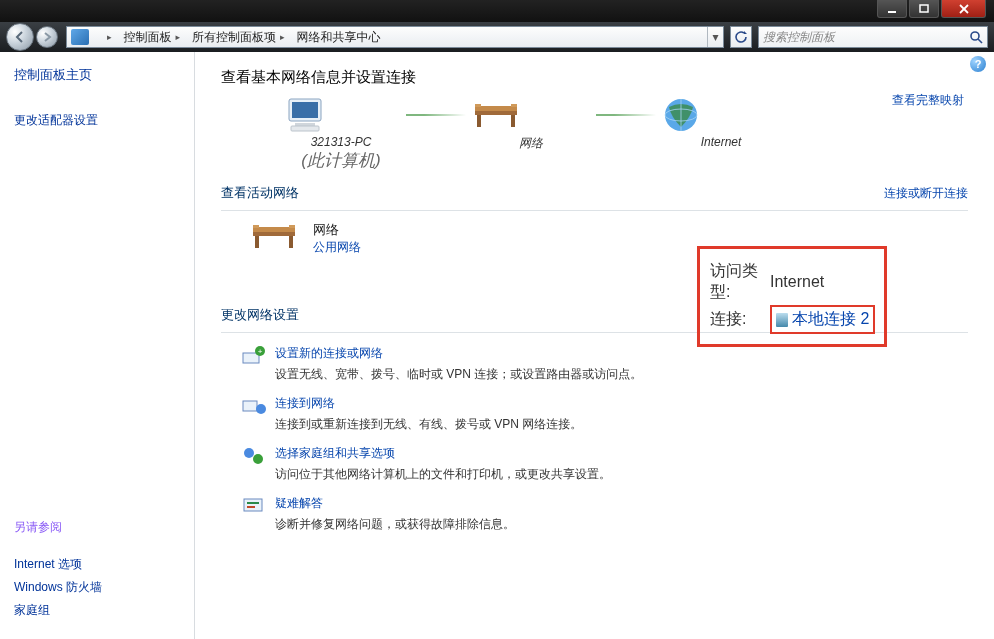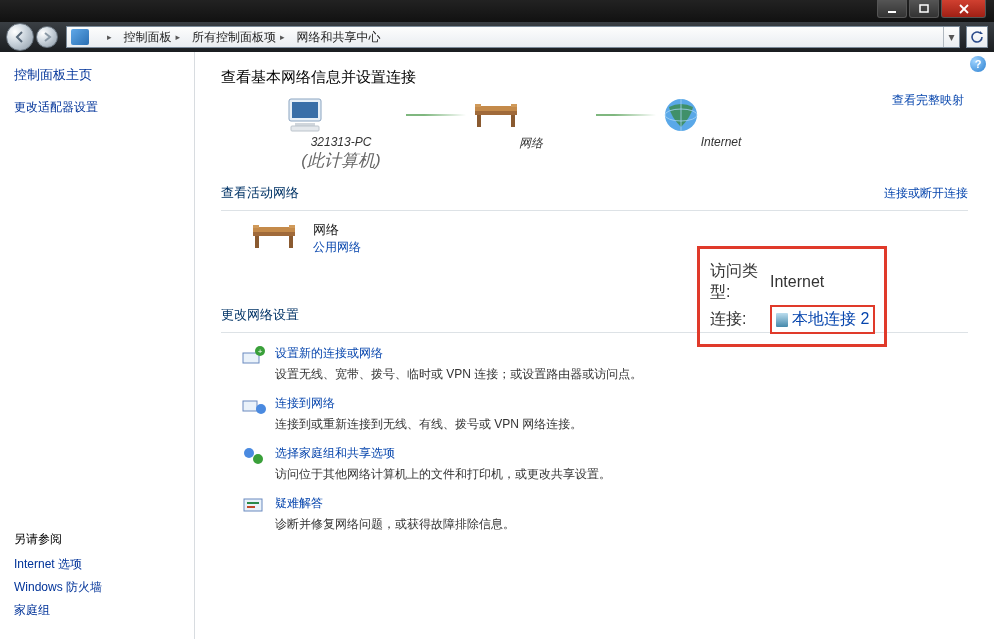--- a/index.html
+++ b/index.html
@@ -84,24 +84,24 @@
     height: 587px;
     background: #fff;
   }
   .sidebar {
     width: 195px;
     border-right: 1px solid #d8dce0;
     padding: 14px 14px;
     display: flex; flex-direction: column;
     position: relative;
   }
-  .side-title { color: #003399; font-size: 13px; margin-bottom: 9px; }
+  .side-title { color: #003399; font-size: 13px; margin-bottom: 22px; }
   .side-link { color: #003399; font-size: 12px; margin: 6px 0; cursor: pointer; }
   .side-bottom { margin-top: auto; }
-  .side-heading { color: #000000; margin: 6px 0 8px 0; }
+  .side-heading { color: #8b5cf6; margin: 6px 0 20px 0; }
 
   .main {
     flex: 1;
     padding: 16px 26px 16px 26px;
     position: relative;
   }
   .page-title { color: #000000; font-size: 15px; margin-bottom: 1px; }
   .help-icon {
     position: absolute; right: 8px; top: 4px;
     width: 16px; height: 16px; border-radius: 50%;
@@ -213,20 +213,29 @@
           <span>网络和共享中心</span>
         </span>
       <div class="bc-drop">▾</div>
     </div>
     <div class="bc-refresh">
       <svg width="14" height="14">
           <path d="M12 7a5 5 0 1 1-2-4" fill="none" stroke="#2a4a8a" stroke-width="1.6"></path>
           <path d="M10 1 L10 4 L13 4 Z" fill="#2a4a8a"></path>
         </svg>
     </div>
+    <div class="search">
+      <span>搜索控制面板</span>
+      <span class="mag">
+        <svg width="14" height="14">
+            <circle cx="6" cy="6" r="4" fill="none" stroke="#2a4a8a" stroke-width="1.6"></circle>
+            <line x1="9" y1="9" x2="13" y2="13" stroke="#2a4a8a" stroke-width="1.6"></line>
+          </svg>
+      </span>
+    </div>
   </div>
 
   <div class="content">
 
     <div class="sidebar">
       <div class="side-title">控制面板主页</div>
       <div class="side-link">更改适配器设置</div>
 
       <div class="side-bottom">
         <div class="side-heading">另请参阅</div>

